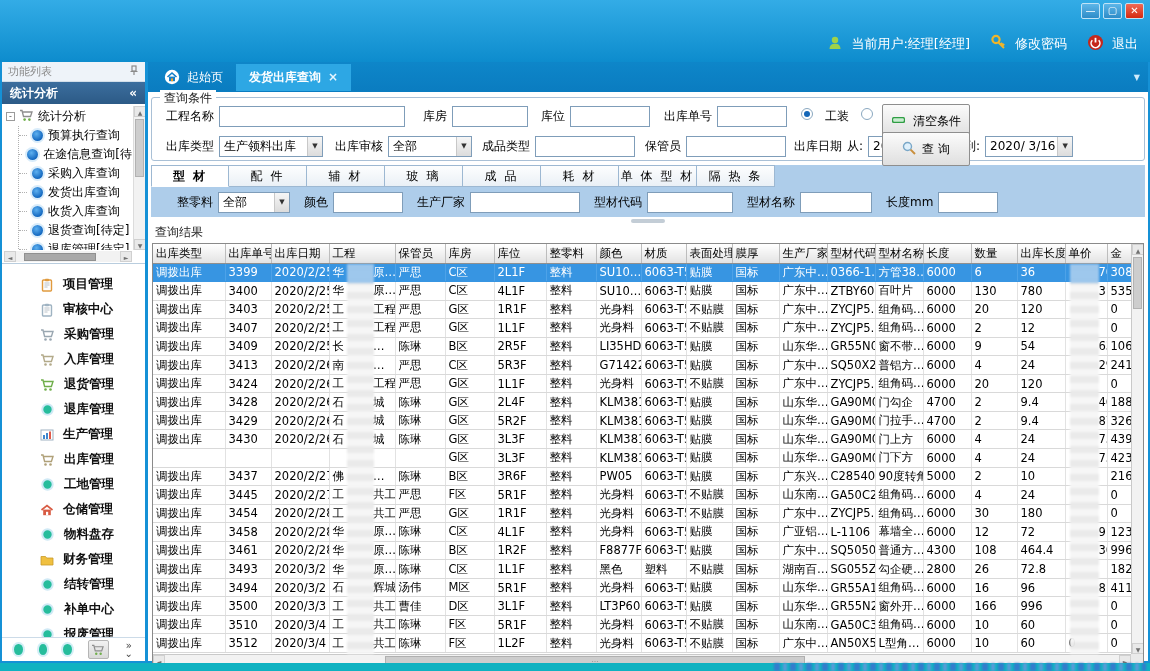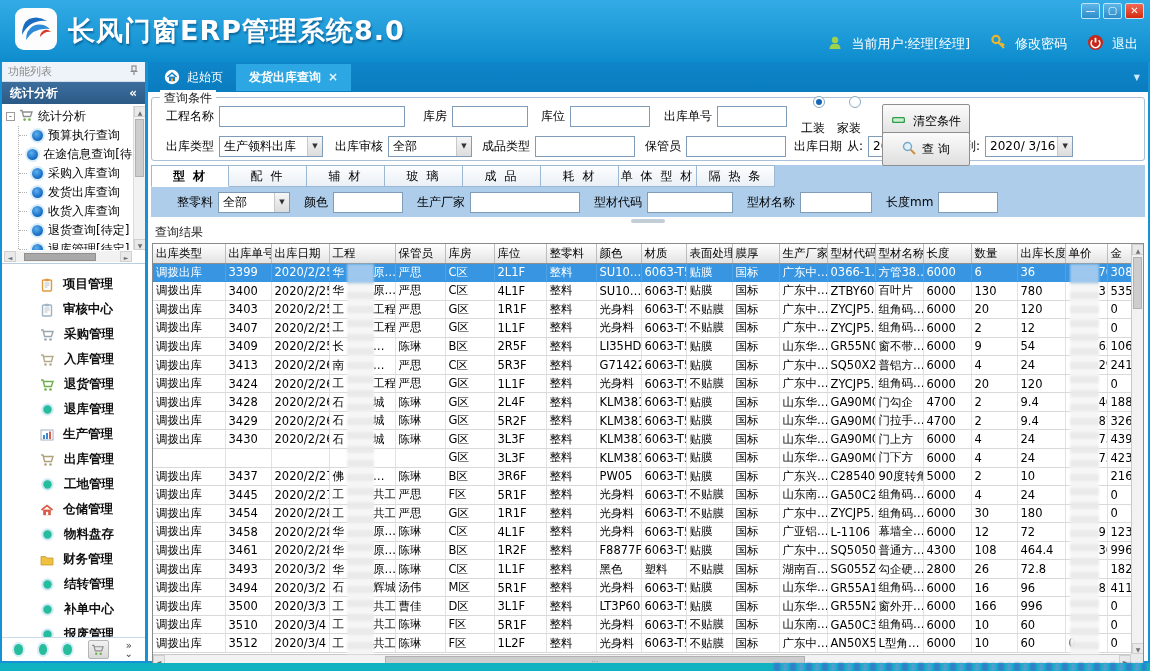--- a/index.html
+++ b/index.html
@@ -62,21 +62,21 @@
   .content { flex:1; padding:0 3px; position:relative; min-height:0; }
 
   
   .querybox { position:relative; margin-top:5px; height:64px; border:1px solid #a9c0d6; border-radius:3px; }
   .gb-title { position:absolute; top:-8px; left:8px; background:#fff; padding:0 4px; font-size:12px; color:#222; }
   .q-row { display:flex; align-items:center; font-size:12px; height:24px; margin:6px 0 0 14px; white-space:nowrap; }
   .q-row label { margin-right:5px; }
   .ti { height:21px; border:1px solid #7f9db9; font-size:12px; padding:0 3px; background:#fff; }
   .combo { height:21px; border:1px solid #7f9db9; background:#fff; display:inline-flex; align-items:center; justify-content:space-between; padding-left:4px; font-size:12px; cursor:pointer; }
   .combo .ca { width:15px; height:19px; background:linear-gradient(#f6f6f6,#dcdcdc); border-left:1px solid #c8c8c8; font-size:7px; color:#333; display:flex; align-items:center; justify-content:center; }
-  .radio { display:inline-flex; align-items:flex-end; gap:12px; margin-right:12px; cursor:pointer;flex-direction:column; }
+  .radio { display:inline-flex; align-items:flex-start; gap:12px; margin-right:12px; cursor:pointer; }
   .radio i { width:12px; height:12px; border-radius:50%; border:1px solid #8aa8c0; background:#fff; position:relative; }
   .radio.on i::after { content:""; position:absolute; inset:2px; border-radius:50%; background:#1467b8; }
   .btn { position:absolute; left:730px; width:88px; height:34px; display:flex; align-items:center; justify-content:center; gap:6px;
          font-size:12px; background:linear-gradient(#fbfbfb,#dfdfdf); border:1px solid #8e8e8e; border-radius:2px; cursor:pointer; }
   .btn.clear { top:6px; }
   .btn.search { top:34px; }
 
   
   .mat-panel { margin-top:4px; background:#aecdea; height:52px; }
   .mat-tabs { display:flex; height:22px; }
@@ -121,31 +121,20 @@
   .footer { height:8px; flex:none; background:#10b2c1; position:relative; }
   .watermark { position:absolute; right:4px; top:0; width:372px; height:8px; opacity:.8; filter:blur(1.2px);
                background:repeating-linear-gradient(90deg,#3d6fd0 0 6px, transparent 6px 9px, #6e95e0 9px 13px, transparent 13px 16px); }
 </style>
 </head>
 <body>
 
 <div class="app">
 
   <div class="titlebar">
-    <div class="brand">
-      <span>
-        <svg width="44" height="44" viewBox="0 0 44 44">
-          <rect x="1" y="1" width="42" height="42" rx="9" fill="#fdfdfd"></rect>
-          <path d="M8 28 Q16 12 33 14 Q24 8 15 12 Q8 16 8 28z" fill="#1a6cc0"></path>
-          <path d="M12 33 Q20 20 36 22 Q28 15 19 19 Q12 23 12 33z" fill="#2e8bd8"></path>
-          <path d="M26 30 Q31 24 37 25 Q33 21 29 24 Q26 26 26 30z" fill="#d63a2a"></path>
-        </svg>
-      </span>
-      <span class="app-title">长风门窗ERP管理系统8.0</span>
-    </div>
     <div class="win-controls">
       <div class="win-btn">—</div>
       <div class="win-btn">▢</div>
       <div class="win-btn close">✕</div>
     </div>
     <div class="user-area">
       <span class="u-item">
         <span>
           <svg width="16" height="16" viewBox="0 0 16 16">
               <circle cx="8" cy="5" r="3.2" fill="#9ed24b"></circle>

